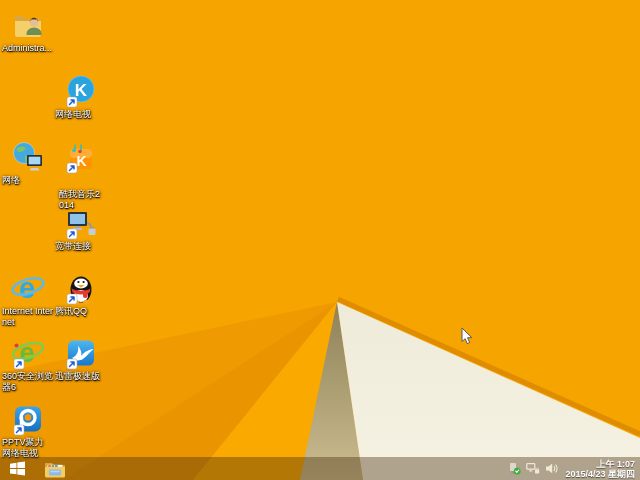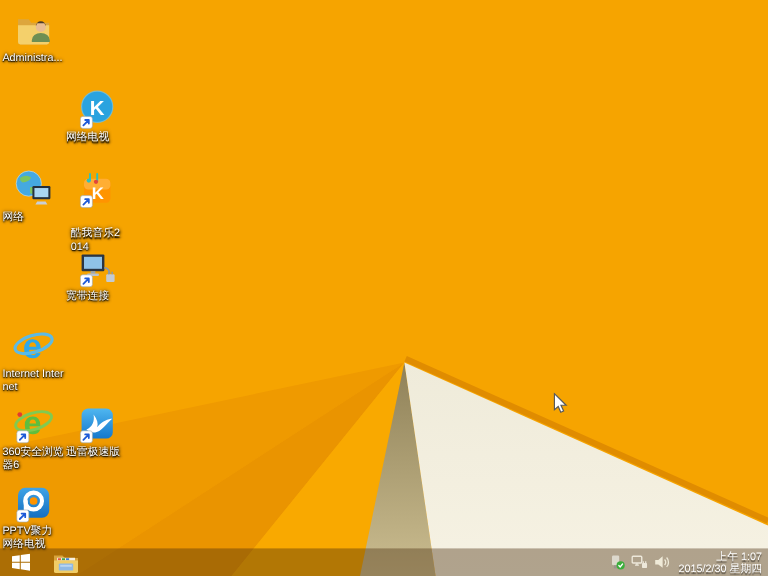--- a/index.html
+++ b/index.html
@@ -16,21 +16,21 @@
   
   .taskbar{position:absolute;left:0;bottom:0;width:640px;height:23px;
            background:rgba(72,46,12,0.40);display:flex;align-items:center;}
   .tb-btn{height:23px;display:flex;align-items:center;justify-content:center;}
   .start{width:34px;}
   .explorer{width:30px;margin-left:6px;}
   .tb-spacer{flex:1;}
   .tray{display:flex;align-items:center;gap:5px;margin-right:7px;}
   .tray svg{display:block;}
   .clock{font-size:9px;line-height:10px;color:#fff;text-align:right;
-         margin-right:5px;text-shadow:0 1px 1px rgba(0,0,0,.55);}
+         margin-right:5px;text-shadow:0 1px 1px rgba(0,0,0,.55);font-weight:bold;}
   .cursor{position:absolute;left:461px;top:327px;}
 </style>
 </head>
 <body>
 
 <div class="screen">
 
   <svg class="wallpaper" width="640" height="480" viewBox="0 0 640 480">
     <defs>
       <linearGradient id="tanG" x1="0" y1="0" x2="0" y2="1">
@@ -125,20 +125,39 @@
   </div>
 
   <div class="dicon" style="left:2px;top:271px">
     <svg class="art" viewBox="0 0 36 34">
       <text x="17" y="27" font-size="29" font-weight="bold" fill="#2FA8E8" text-anchor="middle" font-family="Liberation Sans, sans-serif">e</text>
       <ellipse cx="18" cy="15.5" rx="16" ry="7" fill="none" stroke="#55BCF0" stroke-width="2.6" transform="rotate(-17 18 15.5)" opacity="0.95"></ellipse>
     </svg>
     <div class="lbl">Internet Internet</div>
   </div>
 
+  <div class="dicon" style="left:55px;top:271px">
+    <svg class="art" viewBox="0 0 36 34">
+      <ellipse cx="18" cy="18.5" rx="10.5" ry="13" fill="#141414"></ellipse>
+      <ellipse cx="18" cy="12.5" rx="6.8" ry="5" fill="#fff"></ellipse>
+      <circle cx="15.4" cy="11" r="1.1" fill="#141414"></circle>
+        <circle cx="20.6" cy="11" r="1.1" fill="#141414"></circle>
+      <path d="M14.5 14 h7 l-3.5 2.8 Z" fill="#F6A623"></path>
+      <ellipse cx="18" cy="25" rx="7" ry="6" fill="#fff"></ellipse>
+      <path d="M8.5 17.5 C13 20.5 23 20.5 27.5 17.5 L26.5 21.5 C22 24 14 24 9.5 21.5 Z" fill="#E23B30"></path>
+      <rect x="20" y="20" width="4.6" height="7" rx="2" fill="#E23B30"></rect>
+      <ellipse cx="12.5" cy="31" rx="3.4" ry="1.9" fill="#F6A623"></ellipse>
+      <ellipse cx="23.5" cy="31" rx="3.4" ry="1.9" fill="#F6A623"></ellipse>
+      <g>
+        <rect x="4" y="23" width="10" height="10" rx="2" fill="#fff" stroke="#9aa7b0" stroke-width="0.5"></rect>
+        <path d="M6.5 30.5 L11 26 M11 26 h-3 M11 26 v3" stroke="#1E5AD7" stroke-width="1.5" fill="none" stroke-linecap="round"></path>
+      </g>
+    </svg>
+    <div class="lbl">腾讯QQ</div>
+  </div>
 
   <div class="dicon" style="left:2px;top:336px">
     <svg class="art" viewBox="0 0 36 34">
       <text x="17" y="26" font-size="27" font-weight="bold" fill="#5FBE3E" text-anchor="middle" font-family="Liberation Sans, sans-serif">e</text>
       <ellipse cx="18" cy="15" rx="15.5" ry="6.8" fill="none" stroke="#7ACC54" stroke-width="2.4" transform="rotate(-17 18 15)" opacity="0.95"></ellipse>
       <circle cx="6.5" cy="9.5" r="2" fill="#E23B30"></circle>
       <g>
         <rect x="4" y="23" width="10" height="10" rx="2" fill="#fff" stroke="#9aa7b0" stroke-width="0.5"></rect>
         <path d="M6.5 30.5 L11 26 M11 26 h-3 M11 26 v3" stroke="#1E5AD7" stroke-width="1.5" fill="none" stroke-linecap="round"></path>
       </g>
@@ -229,17 +248,17 @@
       </svg>
       <svg width="13" height="13" viewBox="0 0 13 13">
         <path d="M1 4.6 h2.6 L7.2 1.6 v9.6 L3.6 8.4 H1 Z" fill="#EFEAD8"></path>
         <path d="M8.8 4.2 a3.2 3.2 0 0 1 0 4.6" stroke="#EFEAD8" stroke-width="1.1" fill="none"></path>
         <path d="M10.5 2.6 a5.6 5.6 0 0 1 0 7.8" stroke="#EFEAD8" stroke-width="1.1" fill="none"></path>
       </svg>
     </div>
 
     <div class="clock">
       <div>上午 1:07</div>
-      <div>2015/2/30 星期四</div>
+      <div>2015/4/23 星期四</div>
     </div>
   </div>
 
 </div>
 
 </body></html>

